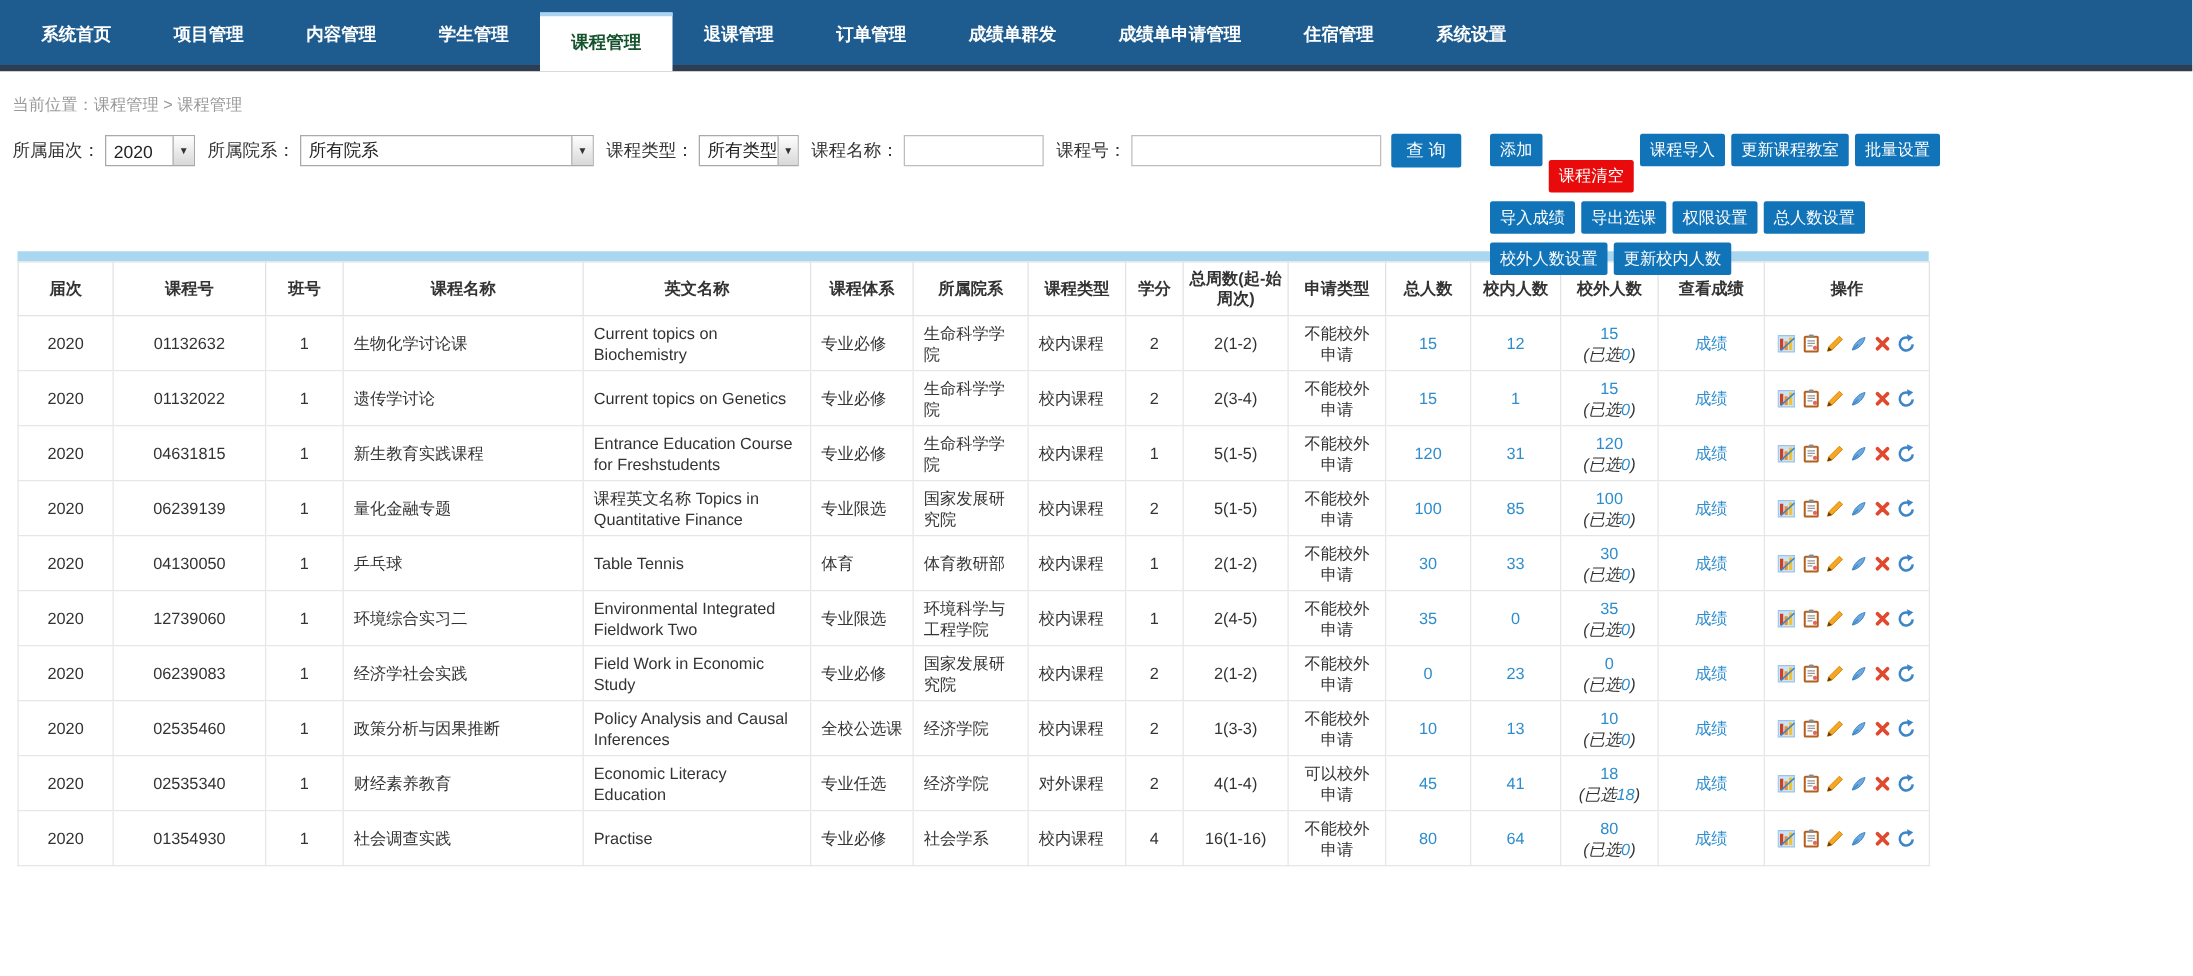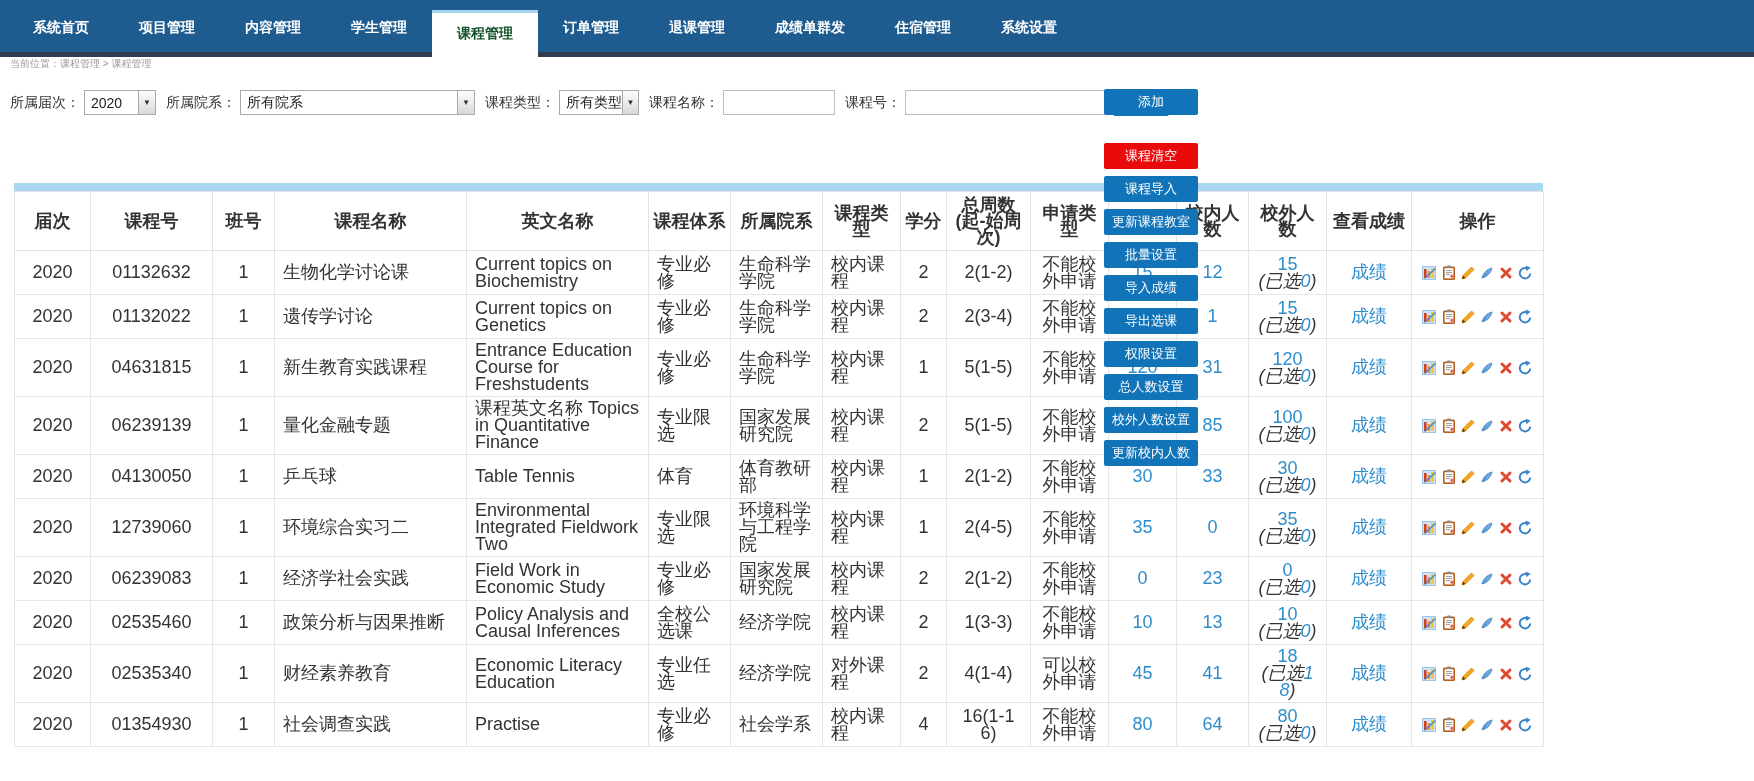--- a/index.html
+++ b/index.html
@@ -13,39 +13,39 @@
 
   
   .topnav{position:relative; height:57px; width:100%;}
   .topnav .bg{position:absolute; top:0; left:0; right:0; height:52px; background:var(--nav-bg);}
   .topnav .strip{position:absolute; top:52px; left:0; right:0; height:5px; background:var(--nav-strip);}
   .nav-tabs{position:absolute; top:0; left:8px; display:flex; z-index:2;}
   .nav-tab{height:52px; line-height:54px; padding:0 25px; color:#fff; font-size:14px; font-weight:bold; cursor:pointer; white-space:nowrap;}
   .nav-tab.active{background:#fff; color:#14532d; margin-top:10px; height:47px; line-height:40px; border-top:3px solid var(--active-tab-accent);}
 
   
-  .breadcrumb{margin:0 0 0 10px; color:#999; font-size:10px; height:18px;}
+  .breadcrumb{margin:18px 0 0 10px; color:#999; font-size:13px; height:18px;}
 
   
   .filter-section{position:relative; height:104px; margin-top:4px;}
   .filters{position:absolute; top:10px; left:10px; display:flex; align-items:center; font-size:14px; color:#333; white-space:nowrap;}
   .flabel{margin:0 4px 0 10px;}
   .flabel:first-child{margin-left:0;}
   .sel-box{position:relative; height:25px; border:1px solid #a9a9a9; background:#fff; display:inline-flex; align-items:center; cursor:pointer;}
   .sel-text{padding-left:6px; font-size:14px; color:#222; flex:1;}
   .sel-arrow{width:17px; height:100%; border-left:1px solid #a9a9a9; background:linear-gradient(#fefefe,#d8d8d8); display:flex; align-items:center; justify-content:center; font-size:8px; color:#333;}
   .txt{height:25px; border:1px solid #bdbdbd; background:#fff; font-size:13px; padding:0 4px; outline:none;}
   .btn{border:none; color:#fff; background:var(--primary-button); font-size:13px; height:26px; padding:0 8px; cursor:pointer; border-radius:2px; white-space:nowrap;}
   .btn.red{background:var(--danger-button);margin-top:21px;}
   .search-btn{margin-left:8px; font-size:14px; padding:2px 12px; height:27px;}
-  .toolbar{position:absolute; top:10px; left:1104px; width:368px; display:flex; flex-wrap:wrap; column-gap:5px; row-gap:7px; align-content:flex-start;flex-direction:column;}
+  .toolbar{position:absolute; top:10px; left:1192px; width:368px; display:flex; flex-wrap:wrap; column-gap:5px; row-gap:7px; align-content:flex-start;}
 
   
   .table-topbar{width:1529px; height:8px; margin-left:14px; background:var(--table-top-bar);}
-  table{border-collapse:collapse; table-layout:fixed; width:1529px; margin-left:14px; font-size:18px; color:#333;}
+  table{border-collapse:collapse; table-layout:fixed; width:1529px; margin-left:14px; font-size:13px; color:#333;}
   th{border:1px solid #e2e2e2; font-weight:bold; color:#333; padding:5px 4px; height:38px; text-align:center; word-break:break-all; line-height:16px;}
   td{border:1px solid #e6e6e6; padding:3px 8px; height:44px; text-align:center; word-break:break-all; line-height:17px; vertical-align:middle;}
   td.al{text-align:left;}
   td.en{word-break:normal;}
   a.num{color:var(--link); text-decoration:none; cursor:pointer;}
   .sel-line{color:#333;font-style:italic;}
   .actions{display:flex; align-items:center; justify-content:center; gap:3px;}
   .ic{width:16px; height:16px; display:inline-block; cursor:pointer;}
   .ic svg{width:16px; height:16px; display:block;}
 </style>
@@ -56,23 +56,24 @@
 
   <div class="topnav">
     <div class="bg"></div>
     <div class="strip"></div>
     <div class="nav-tabs" id="nav-tabs">
         <div class="nav-tab">系统首页</div>
         <div class="nav-tab">项目管理</div>
         <div class="nav-tab">内容管理</div>
         <div class="nav-tab">学生管理</div>
         <div class="nav-tab active">课程管理</div>
+        <div class="nav-tab">退课管理</div>
         <div class="nav-tab">订单管理</div>
-        <div class="nav-tab">退课管理</div>
         <div class="nav-tab">成绩单群发</div>
+        <div class="nav-tab">成绩单申请管理</div>
         <div class="nav-tab">住宿管理</div>
         <div class="nav-tab">系统设置</div>
       </div>
   </div>
 
   <div class="breadcrumb">当前位置：课程管理 &gt; 课程管理</div>
 
   <div class="filter-section">
     <div class="filters">
       <span class="flabel">所属届次：</span>

